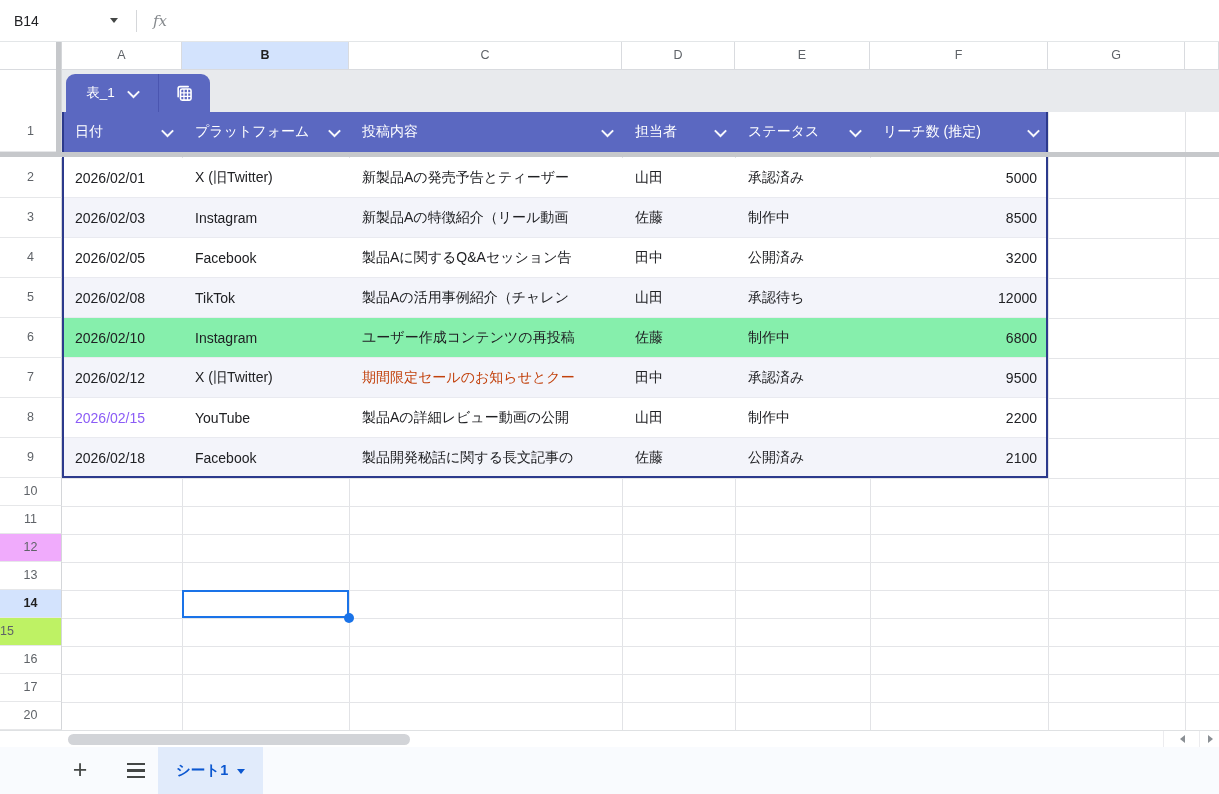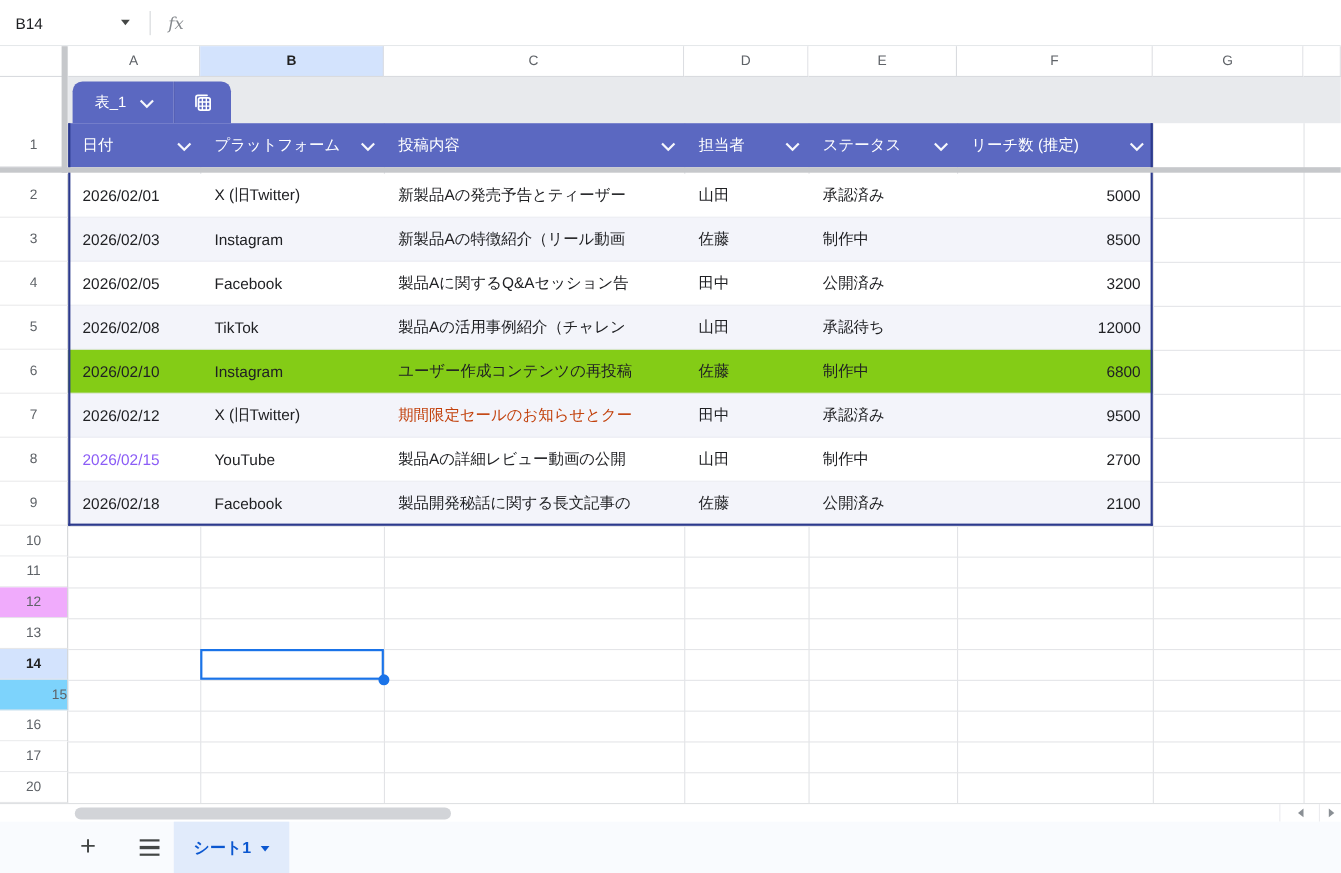--- a/index.html
+++ b/index.html
@@ -82,21 +82,21 @@
       <div style="position: absolute; box-sizing: border-box; left: 0px; top: 278px; width: 62px; height: 40px; background: rgb(255, 255, 255); color: rgb(95, 99, 104); font-weight: 400; font-size: 12.5px; text-align: center; line-height: 39px; border-right: 1px solid rgb(212, 214, 217); border-bottom: 1px solid rgb(230, 231, 233);">5</div>
       <div style="position: absolute; box-sizing: border-box; left: 0px; top: 318px; width: 62px; height: 40px; background: rgb(255, 255, 255); color: rgb(95, 99, 104); font-weight: 400; font-size: 12.5px; text-align: center; line-height: 39px; border-right: 1px solid rgb(212, 214, 217); border-bottom: 1px solid rgb(230, 231, 233);">6</div>
       <div style="position: absolute; box-sizing: border-box; left: 0px; top: 358px; width: 62px; height: 40px; background: rgb(255, 255, 255); color: rgb(95, 99, 104); font-weight: 400; font-size: 12.5px; text-align: center; line-height: 39px; border-right: 1px solid rgb(212, 214, 217); border-bottom: 1px solid rgb(230, 231, 233);">7</div>
       <div style="position: absolute; box-sizing: border-box; left: 0px; top: 398px; width: 62px; height: 40px; background: rgb(255, 255, 255); color: rgb(95, 99, 104); font-weight: 400; font-size: 12.5px; text-align: center; line-height: 39px; border-right: 1px solid rgb(212, 214, 217); border-bottom: 1px solid rgb(230, 231, 233);">8</div>
       <div style="position: absolute; box-sizing: border-box; left: 0px; top: 438px; width: 62px; height: 40px; background: rgb(255, 255, 255); color: rgb(95, 99, 104); font-weight: 400; font-size: 12.5px; text-align: center; line-height: 39px; border-right: 1px solid rgb(212, 214, 217); border-bottom: 1px solid rgb(230, 231, 233);">9</div>
       <div style="position: absolute; box-sizing: border-box; left: 0px; top: 478px; width: 62px; height: 28px; background: rgb(255, 255, 255); color: rgb(95, 99, 104); font-weight: 400; font-size: 12.5px; text-align: center; line-height: 27px; border-right: 1px solid rgb(212, 214, 217); border-bottom: 1px solid rgb(230, 231, 233);">10</div>
       <div style="position: absolute; box-sizing: border-box; left: 0px; top: 506px; width: 62px; height: 28px; background: rgb(255, 255, 255); color: rgb(95, 99, 104); font-weight: 400; font-size: 12.5px; text-align: center; line-height: 27px; border-right: 1px solid rgb(212, 214, 217); border-bottom: 1px solid rgb(230, 231, 233);">11</div>
       <div style="position: absolute; box-sizing: border-box; left: 0px; top: 534px; width: 62px; height: 28px; background: #f0abfc; color: rgb(95, 99, 104); font-weight: 400; font-size: 12.5px; text-align: center; line-height: 27px; border-right: 1px solid rgb(212, 214, 217); border-bottom: 1px solid rgb(230, 231, 233);">12</div>
       <div style="position: absolute; box-sizing: border-box; left: 0px; top: 562px; width: 62px; height: 28px; background: rgb(255, 255, 255); color: rgb(95, 99, 104); font-weight: 400; font-size: 12.5px; text-align: center; line-height: 27px; border-right: 1px solid rgb(212, 214, 217); border-bottom: 1px solid rgb(230, 231, 233);">13</div>
       <div style="position: absolute; box-sizing: border-box; left: 0px; top: 590px; width: 62px; height: 28px; background: rgb(211, 227, 253); color: rgb(31, 31, 31); font-weight: 700; font-size: 12.5px; text-align: center; line-height: 27px; border-right: 1px solid rgb(212, 214, 217); border-bottom: 1px solid rgb(230, 231, 233);">14</div>
-      <div style="position: absolute; box-sizing: border-box; left: 0px; top: 618px; width: 62px; height: 28px; background: #7dd3fc; color: rgb(95, 99, 104); font-weight: 400; font-size: 12.5px; text-align: right; line-height: 27px; border-right: 1px solid rgb(212, 214, 217); border-bottom: 1px solid rgb(230, 231, 233);">15</div>
+      <div style="position: absolute; box-sizing: border-box; left: 0px; top: 618px; width: 62px; height: 28px; background: #bef264; color: rgb(95, 99, 104); font-weight: 400; font-size: 12.5px; text-align: left; line-height: 27px; border-right: 1px solid rgb(212, 214, 217); border-bottom: 1px solid rgb(230, 231, 233);">15</div>
       <div style="position: absolute; box-sizing: border-box; left: 0px; top: 646px; width: 62px; height: 28px; background: rgb(255, 255, 255); color: rgb(95, 99, 104); font-weight: 400; font-size: 12.5px; text-align: center; line-height: 27px; border-right: 1px solid rgb(212, 214, 217); border-bottom: 1px solid rgb(230, 231, 233);">16</div>
       <div style="position: absolute; box-sizing: border-box; left: 0px; top: 674px; width: 62px; height: 28px; background: rgb(255, 255, 255); color: rgb(95, 99, 104); font-weight: 400; font-size: 12.5px; text-align: center; line-height: 27px; border-right: 1px solid rgb(212, 214, 217); border-bottom: 1px solid rgb(230, 231, 233);">17</div>
       <div style="position: absolute; box-sizing: border-box; left: 0px; top: 702px; width: 62px; height: 28px; background: rgb(255, 255, 255); color: rgb(95, 99, 104); font-weight: 400; font-size: 12.5px; text-align: center; line-height: 27px; border-right: 1px solid rgb(212, 214, 217); border-bottom: 1px solid rgb(230, 231, 233);">20</div>
       <div style="position: absolute; box-sizing: border-box; left: 182px; top: 112px; width: 1px; height: 618px; background: rgb(226, 227, 230);"></div>
       <div style="position: absolute; box-sizing: border-box; left: 349px; top: 112px; width: 1px; height: 618px; background: rgb(226, 227, 230);"></div>
       <div style="position: absolute; box-sizing: border-box; left: 622px; top: 112px; width: 1px; height: 618px; background: rgb(226, 227, 230);"></div>
       <div style="position: absolute; box-sizing: border-box; left: 735px; top: 112px; width: 1px; height: 618px; background: rgb(226, 227, 230);"></div>
       <div style="position: absolute; box-sizing: border-box; left: 870px; top: 112px; width: 1px; height: 618px; background: rgb(226, 227, 230);"></div>
       <div style="position: absolute; box-sizing: border-box; left: 1048px; top: 112px; width: 1px; height: 618px; background: rgb(226, 227, 230);"></div>
       <div style="position: absolute; box-sizing: border-box; left: 1185px; top: 112px; width: 1px; height: 618px; background: rgb(226, 227, 230);"></div>
@@ -167,21 +167,21 @@
         <div style="position: relative; box-sizing: border-box; width: 178px; height: 100%; display: flex; align-items: center; justify-content: flex-end; padding: 0px 11px 0px 6px; white-space: nowrap; overflow: hidden; font-size: 14px; color: rgb(32, 33, 36);">3200</div>
       </div>
       <div style="position: absolute; box-sizing: border-box; left: 62px; top: 278px; width: 986px; height: 40px; display: flex; background: rgb(243, 244, 250); border-bottom: 1px solid rgb(233, 234, 240);">
         <div style="position: relative; box-sizing: border-box; width: 120px; height: 100%; display: flex; align-items: center; justify-content: flex-start; padding: 0px 6px 0px 13px; white-space: nowrap; overflow: hidden; font-size: 14px; color: rgb(32, 33, 36);">2026/02/08</div>
         <div style="position: relative; box-sizing: border-box; width: 167px; height: 100%; display: flex; align-items: center; justify-content: flex-start; padding: 0px 6px 0px 13px; white-space: nowrap; overflow: hidden; font-size: 14px; color: rgb(32, 33, 36);">TikTok</div>
         <div style="position: relative; box-sizing: border-box; width: 273px; height: 100%; display: flex; align-items: center; justify-content: flex-start; padding: 0px 6px 0px 13px; white-space: nowrap; overflow: hidden; font-size: 14px; color: rgb(32, 33, 36);">製品Aの活用事例紹介（チャレン</div>
         <div style="position: relative; box-sizing: border-box; width: 113px; height: 100%; display: flex; align-items: center; justify-content: flex-start; padding: 0px 6px 0px 13px; white-space: nowrap; overflow: hidden; font-size: 14px; color: rgb(32, 33, 36);">山田</div>
         <div style="position: relative; box-sizing: border-box; width: 135px; height: 100%; display: flex; align-items: center; justify-content: flex-start; padding: 0px 6px 0px 13px; white-space: nowrap; overflow: hidden; font-size: 14px; color: rgb(32, 33, 36);">承認待ち</div>
         <div style="position: relative; box-sizing: border-box; width: 178px; height: 100%; display: flex; align-items: center; justify-content: flex-end; padding: 0px 11px 0px 6px; white-space: nowrap; overflow: hidden; font-size: 14px; color: rgb(32, 33, 36);">12000</div>
       </div>
-      <div style="position: absolute; box-sizing: border-box; left: 62px; top: 318px; width: 986px; height: 40px; display: flex; background: #84cc16; border-bottom: 1px solid rgb(233, 234, 240);">
+      <div style="position: absolute; box-sizing: border-box; left: 62px; top: 318px; width: 986px; height: 40px; display: flex; background: #86efac; border-bottom: 1px solid rgb(233, 234, 240);">
         <div style="position: relative; box-sizing: border-box; width: 120px; height: 100%; display: flex; align-items: center; justify-content: flex-start; padding: 0px 6px 0px 13px; white-space: nowrap; overflow: hidden; font-size: 14px; color: rgb(32, 33, 36);">2026/02/10</div>
         <div style="position: relative; box-sizing: border-box; width: 167px; height: 100%; display: flex; align-items: center; justify-content: flex-start; padding: 0px 6px 0px 13px; white-space: nowrap; overflow: hidden; font-size: 14px; color: rgb(32, 33, 36);">Instagram</div>
         <div style="position: relative; box-sizing: border-box; width: 273px; height: 100%; display: flex; align-items: center; justify-content: flex-start; padding: 0px 6px 0px 13px; white-space: nowrap; overflow: hidden; font-size: 14px; color: rgb(32, 33, 36);">ユーザー作成コンテンツの再投稿</div>
         <div style="position: relative; box-sizing: border-box; width: 113px; height: 100%; display: flex; align-items: center; justify-content: flex-start; padding: 0px 6px 0px 13px; white-space: nowrap; overflow: hidden; font-size: 14px; color: rgb(32, 33, 36);">佐藤</div>
         <div style="position: relative; box-sizing: border-box; width: 135px; height: 100%; display: flex; align-items: center; justify-content: flex-start; padding: 0px 6px 0px 13px; white-space: nowrap; overflow: hidden; font-size: 14px; color: rgb(32, 33, 36);">制作中</div>
         <div style="position: relative; box-sizing: border-box; width: 178px; height: 100%; display: flex; align-items: center; justify-content: flex-end; padding: 0px 11px 0px 6px; white-space: nowrap; overflow: hidden; font-size: 14px; color: rgb(32, 33, 36);">6800</div>
       </div>
       <div style="position: absolute; box-sizing: border-box; left: 62px; top: 358px; width: 986px; height: 40px; display: flex; background: rgb(243, 244, 250); border-bottom: 1px solid rgb(233, 234, 240);">
         <div style="position: relative; box-sizing: border-box; width: 120px; height: 100%; display: flex; align-items: center; justify-content: flex-start; padding: 0px 6px 0px 13px; white-space: nowrap; overflow: hidden; font-size: 14px; color: rgb(32, 33, 36);">2026/02/12</div>
         <div style="position: relative; box-sizing: border-box; width: 167px; height: 100%; display: flex; align-items: center; justify-content: flex-start; padding: 0px 6px 0px 13px; white-space: nowrap; overflow: hidden; font-size: 14px; color: rgb(32, 33, 36);">X (旧Twitter)</div>
@@ -189,21 +189,21 @@
         <div style="position: relative; box-sizing: border-box; width: 113px; height: 100%; display: flex; align-items: center; justify-content: flex-start; padding: 0px 6px 0px 13px; white-space: nowrap; overflow: hidden; font-size: 14px; color: rgb(32, 33, 36);">田中</div>
         <div style="position: relative; box-sizing: border-box; width: 135px; height: 100%; display: flex; align-items: center; justify-content: flex-start; padding: 0px 6px 0px 13px; white-space: nowrap; overflow: hidden; font-size: 14px; color: rgb(32, 33, 36);">承認済み</div>
         <div style="position: relative; box-sizing: border-box; width: 178px; height: 100%; display: flex; align-items: center; justify-content: flex-end; padding: 0px 11px 0px 6px; white-space: nowrap; overflow: hidden; font-size: 14px; color: rgb(32, 33, 36);">9500</div>
       </div>
       <div style="position: absolute; box-sizing: border-box; left: 62px; top: 398px; width: 986px; height: 40px; display: flex; background: rgb(255, 255, 255); border-bottom: 1px solid rgb(233, 234, 240);">
         <div style="position: relative; box-sizing: border-box; width: 120px; height: 100%; display: flex; align-items: center; justify-content: flex-start; padding: 0px 6px 0px 13px; white-space: nowrap; overflow: hidden; font-size: 14px; color: #8b5cf6;">2026/02/15</div>
         <div style="position: relative; box-sizing: border-box; width: 167px; height: 100%; display: flex; align-items: center; justify-content: flex-start; padding: 0px 6px 0px 13px; white-space: nowrap; overflow: hidden; font-size: 14px; color: rgb(32, 33, 36);">YouTube</div>
         <div style="position: relative; box-sizing: border-box; width: 273px; height: 100%; display: flex; align-items: center; justify-content: flex-start; padding: 0px 6px 0px 13px; white-space: nowrap; overflow: hidden; font-size: 14px; color: rgb(32, 33, 36);">製品Aの詳細レビュー動画の公開</div>
         <div style="position: relative; box-sizing: border-box; width: 113px; height: 100%; display: flex; align-items: center; justify-content: flex-start; padding: 0px 6px 0px 13px; white-space: nowrap; overflow: hidden; font-size: 14px; color: rgb(32, 33, 36);">山田</div>
         <div style="position: relative; box-sizing: border-box; width: 135px; height: 100%; display: flex; align-items: center; justify-content: flex-start; padding: 0px 6px 0px 13px; white-space: nowrap; overflow: hidden; font-size: 14px; color: rgb(32, 33, 36);">制作中</div>
-        <div style="position: relative; box-sizing: border-box; width: 178px; height: 100%; display: flex; align-items: center; justify-content: flex-end; padding: 0px 11px 0px 6px; white-space: nowrap; overflow: hidden; font-size: 14px; color: rgb(32, 33, 36);">2700</div>
+        <div style="position: relative; box-sizing: border-box; width: 178px; height: 100%; display: flex; align-items: center; justify-content: flex-end; padding: 0px 11px 0px 6px; white-space: nowrap; overflow: hidden; font-size: 14px; color: rgb(32, 33, 36);">2200</div>
       </div>
       <div style="position: absolute; box-sizing: border-box; left: 62px; top: 438px; width: 986px; height: 40px; display: flex; background: rgb(243, 244, 250); border-bottom: none;">
         <div style="position: relative; box-sizing: border-box; width: 120px; height: 100%; display: flex; align-items: center; justify-content: flex-start; padding: 0px 6px 0px 13px; white-space: nowrap; overflow: hidden; font-size: 14px; color: rgb(32, 33, 36);">2026/02/18</div>
         <div style="position: relative; box-sizing: border-box; width: 167px; height: 100%; display: flex; align-items: center; justify-content: flex-start; padding: 0px 6px 0px 13px; white-space: nowrap; overflow: hidden; font-size: 14px; color: rgb(32, 33, 36);">Facebook</div>
         <div style="position: relative; box-sizing: border-box; width: 273px; height: 100%; display: flex; align-items: center; justify-content: flex-start; padding: 0px 6px 0px 13px; white-space: nowrap; overflow: hidden; font-size: 14px; color: rgb(32, 33, 36);">製品開発秘話に関する長文記事の</div>
         <div style="position: relative; box-sizing: border-box; width: 113px; height: 100%; display: flex; align-items: center; justify-content: flex-start; padding: 0px 6px 0px 13px; white-space: nowrap; overflow: hidden; font-size: 14px; color: rgb(32, 33, 36);">佐藤</div>
         <div style="position: relative; box-sizing: border-box; width: 135px; height: 100%; display: flex; align-items: center; justify-content: flex-start; padding: 0px 6px 0px 13px; white-space: nowrap; overflow: hidden; font-size: 14px; color: rgb(32, 33, 36);">公開済み</div>
         <div style="position: relative; box-sizing: border-box; width: 178px; height: 100%; display: flex; align-items: center; justify-content: flex-end; padding: 0px 11px 0px 6px; white-space: nowrap; overflow: hidden; font-size: 14px; color: rgb(32, 33, 36);">2100</div>
       </div>
       <div style="position: absolute; box-sizing: border-box; left: 62px; top: 112px; width: 2px; height: 366px; background: rgb(44, 58, 140);"></div>

